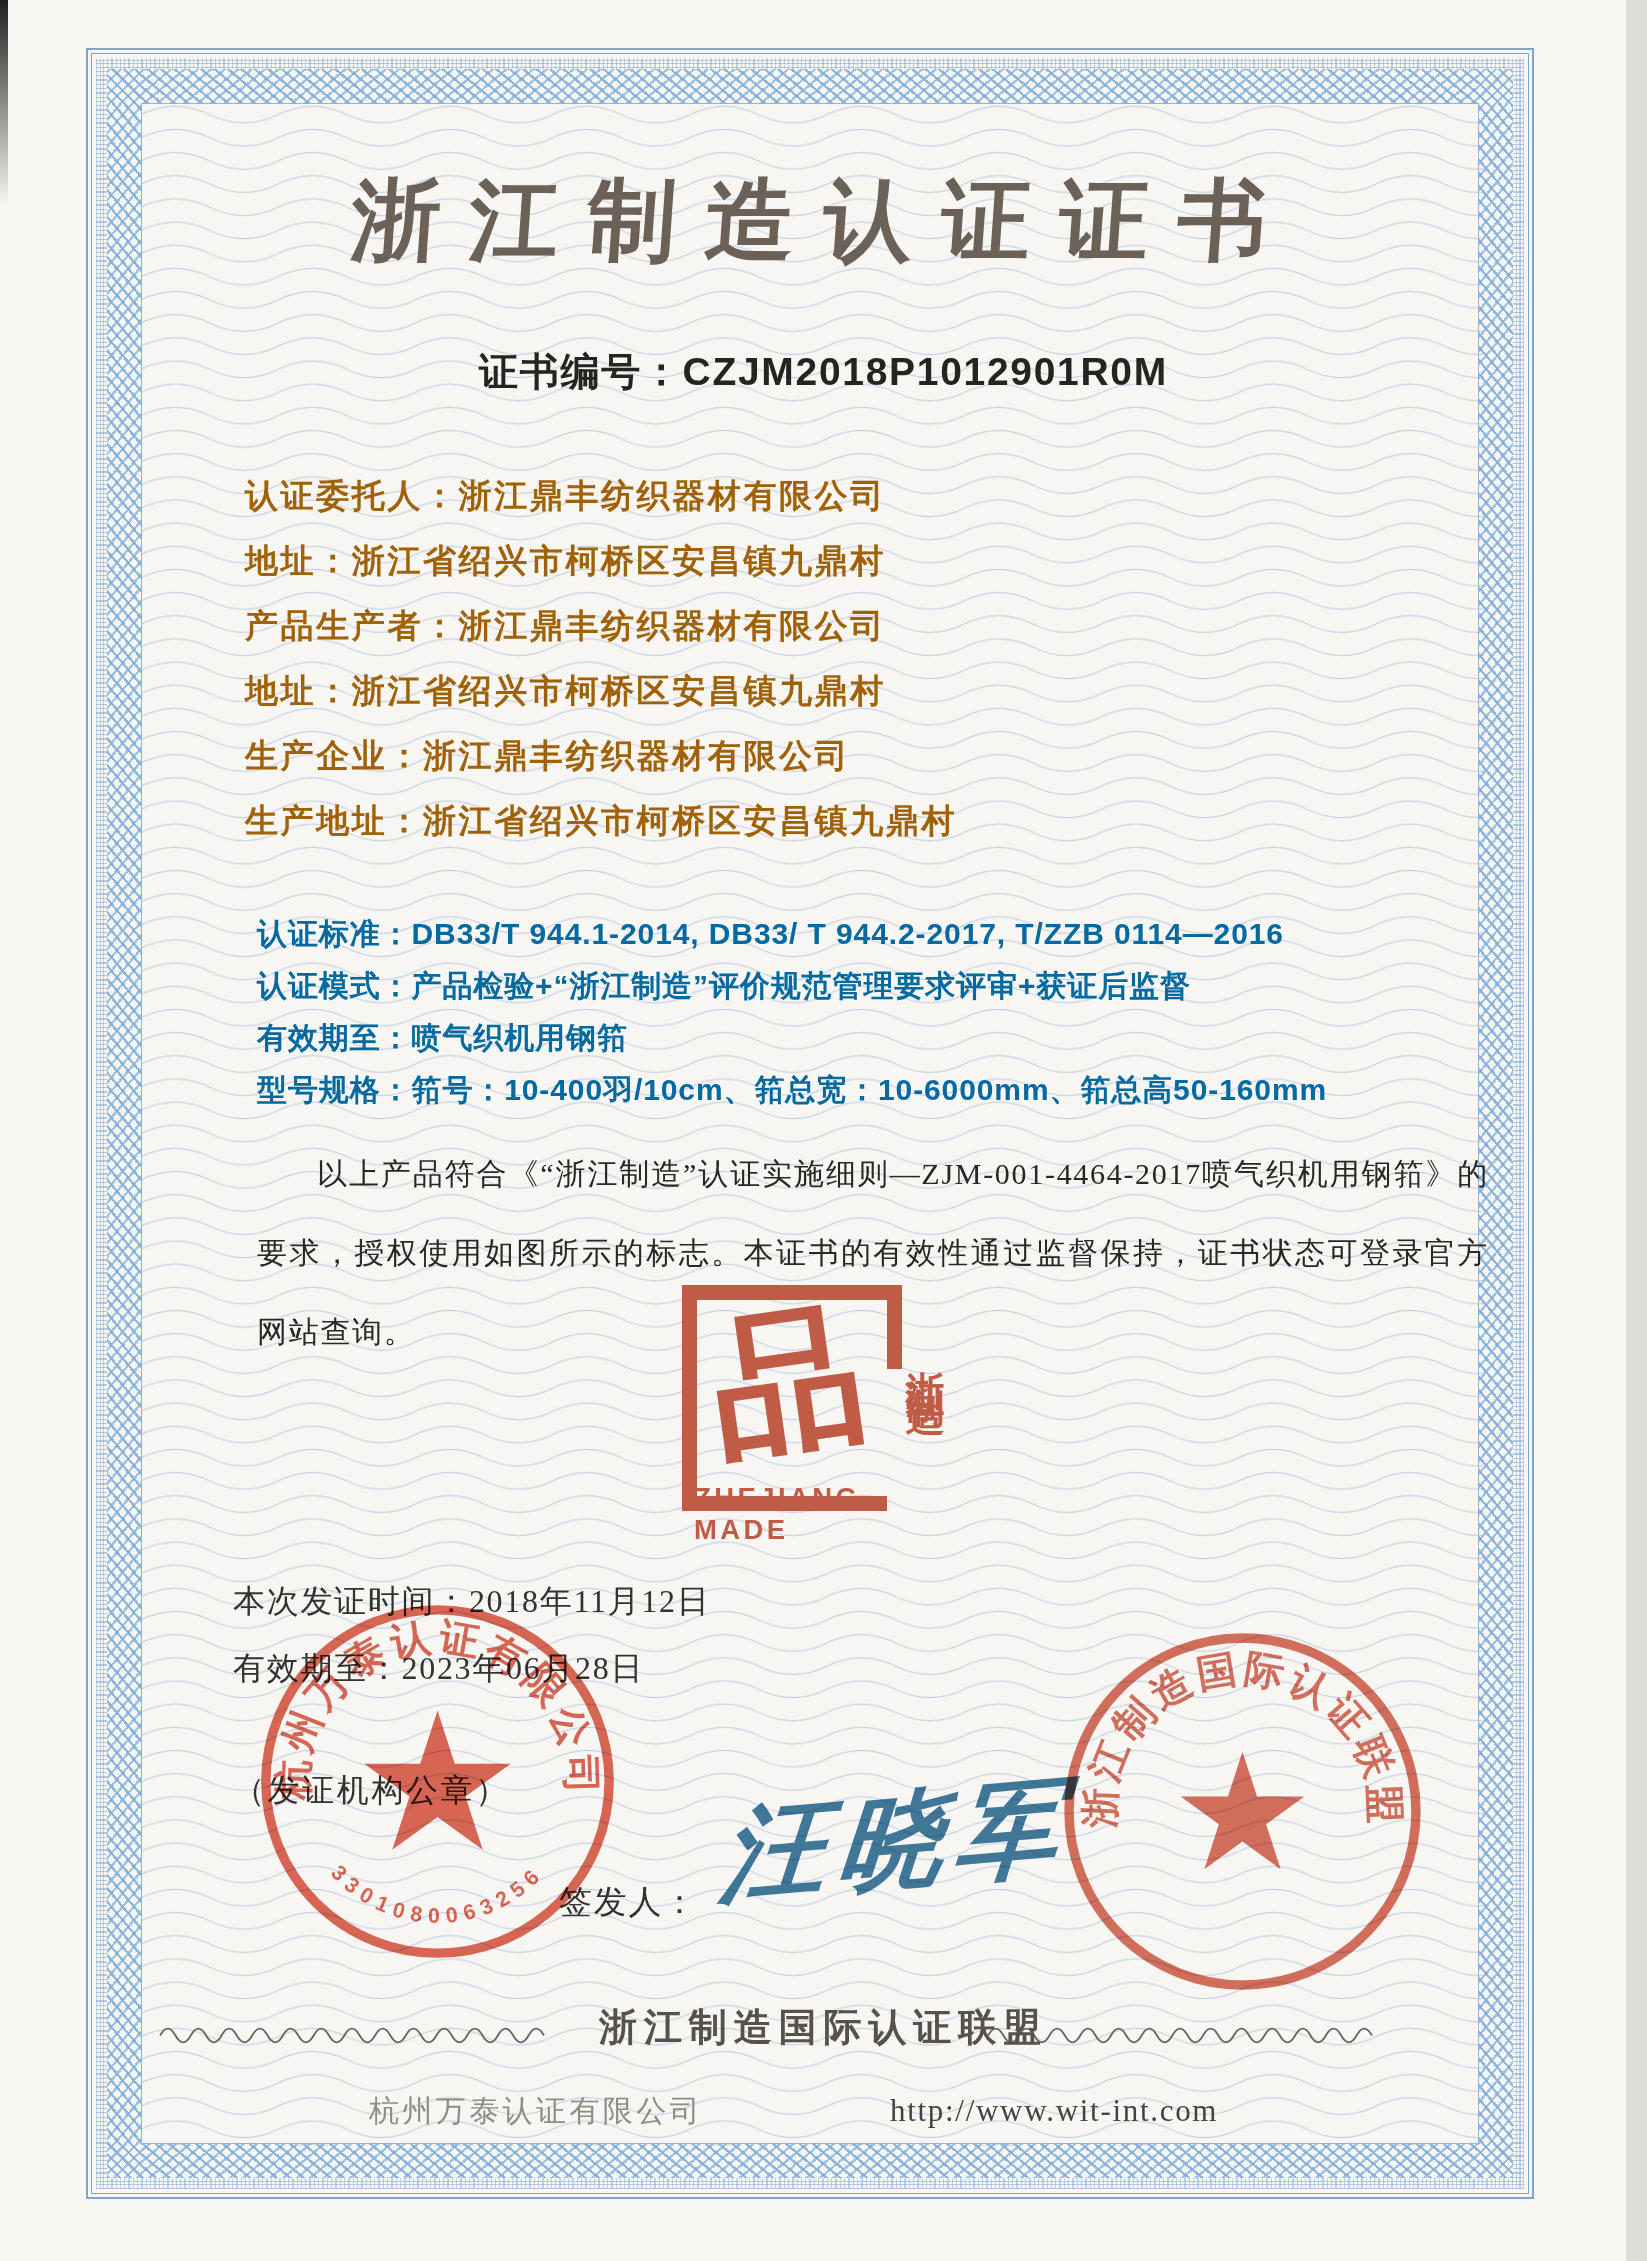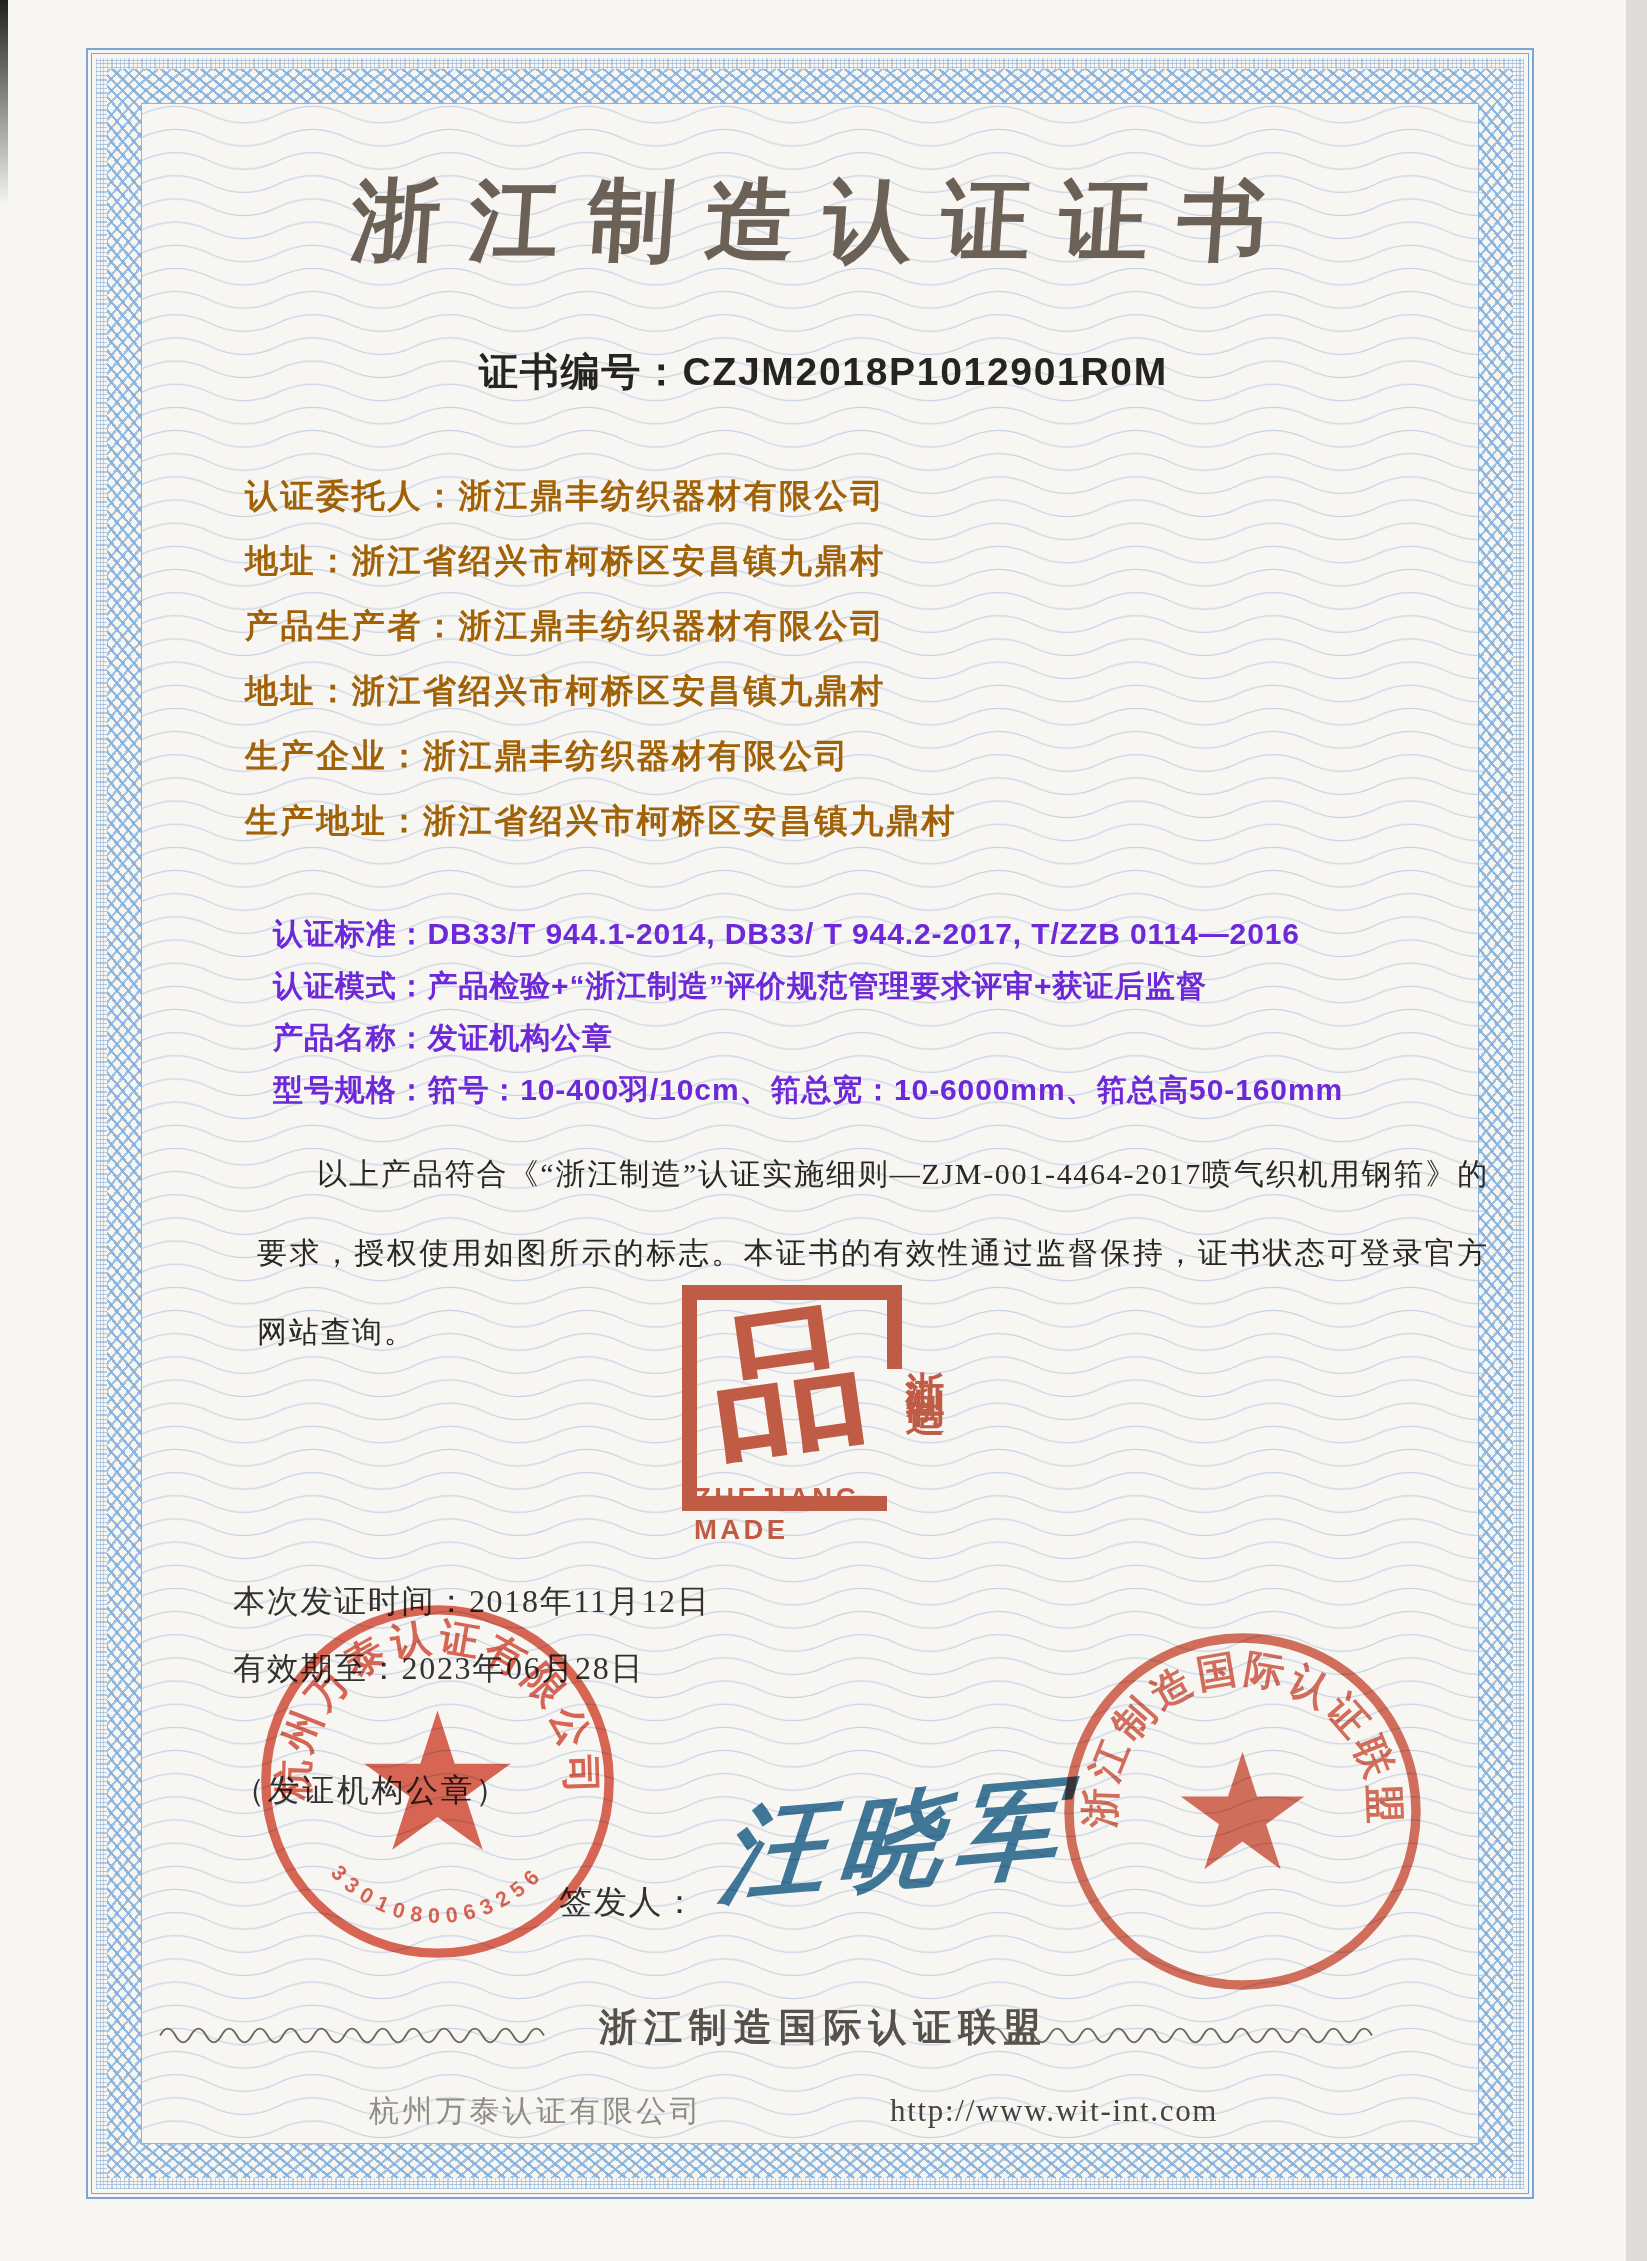--- a/index.html
+++ b/index.html
@@ -27,21 +27,21 @@
   
   .title{position:absolute;left:0;width:1647px;top:161px;text-align:center;
          font-family:"DejaVu Serif",serif;font-weight:700;font-size:89px;
          letter-spacing:29px;color:#6b6156;transform:skewX(-4deg);}
   .certno{position:absolute;left:0;width:1647px;top:345px;text-align:center;
           font-size:39px;font-weight:700;letter-spacing:1.7px;color:#26242১;color:#262421;}
   .infos{position:absolute;left:245px;top:463px;font-size:33px;font-weight:700;
          letter-spacing:2.6px;color:#a16207;}
   .infos div{height:65px;line-height:65px;}
   .specs{position:absolute;left:257px;top:908px;font-size:30px;font-weight:700;
-         letter-spacing:0.9px;color:#6d28d9;margin-left:16px;}
+         letter-spacing:0.9px;color:#0369a1;}
   .specs div{height:52px;line-height:52px;}
   .statement{position:absolute;left:257px;top:1134px;width:1232px;
              font-family:"Liberation Serif",serif;font-size:30px;line-height:79px;
              color:#2a2824;text-indent:2em;text-align:justify;letter-spacing:1.7px;}
   
   .logo{position:absolute;left:682px;top:1285px;width:257px;height:240px;color:#c05c46;}
   .logo-frame{position:absolute;left:0;top:0;width:190px;height:196px;
               border:15.4px solid #c05c46;border-right:none;}
   .logo-stub{position:absolute;right:-15.4px;top:-15.4px;width:15.4px;height:84px;background:#c05c46;}
   .logo-pin{position:absolute;left:15.4px;top:5.1px;width:180px;height:180px;
@@ -107,21 +107,21 @@
     <div>地址：浙江省绍兴市柯桥区安昌镇九鼎村</div>
     <div>产品生产者：浙江鼎丰纺织器材有限公司</div>
     <div>地址：浙江省绍兴市柯桥区安昌镇九鼎村</div>
     <div>生产企业：浙江鼎丰纺织器材有限公司</div>
     <div>生产地址：浙江省绍兴市柯桥区安昌镇九鼎村</div>
   </div>
 
   <div class="specs">
     <div>认证标准：DB33/T 944.1-2014, DB33/ T 944.2-2017, T/ZZB 0114—2016</div>
     <div>认证模式：产品检验+“浙江制造”评价规范管理要求评审+获证后监督</div>
-    <div>产品名称：发证机构公章</div>
+    <div>有效期至：喷气织机用钢筘</div>
     <div>型号规格：筘号：10-400羽/10cm、筘总宽：10-6000mm、筘总高50-160mm</div>
   </div>
 
   <div class="statement">以上产品符合《“浙江制造”认证实施细则—ZJM-001-4464-2017喷气织机用钢筘》的要求，授权使用如图所示的标志。本证书的有效性通过监督保持，证书状态可登录官方网站查询。</div>
 
   <div class="logo">
     <div class="logo-frame">
       <div class="logo-stub"></div>
     </div>
     <div class="logo-pin">品</div>

